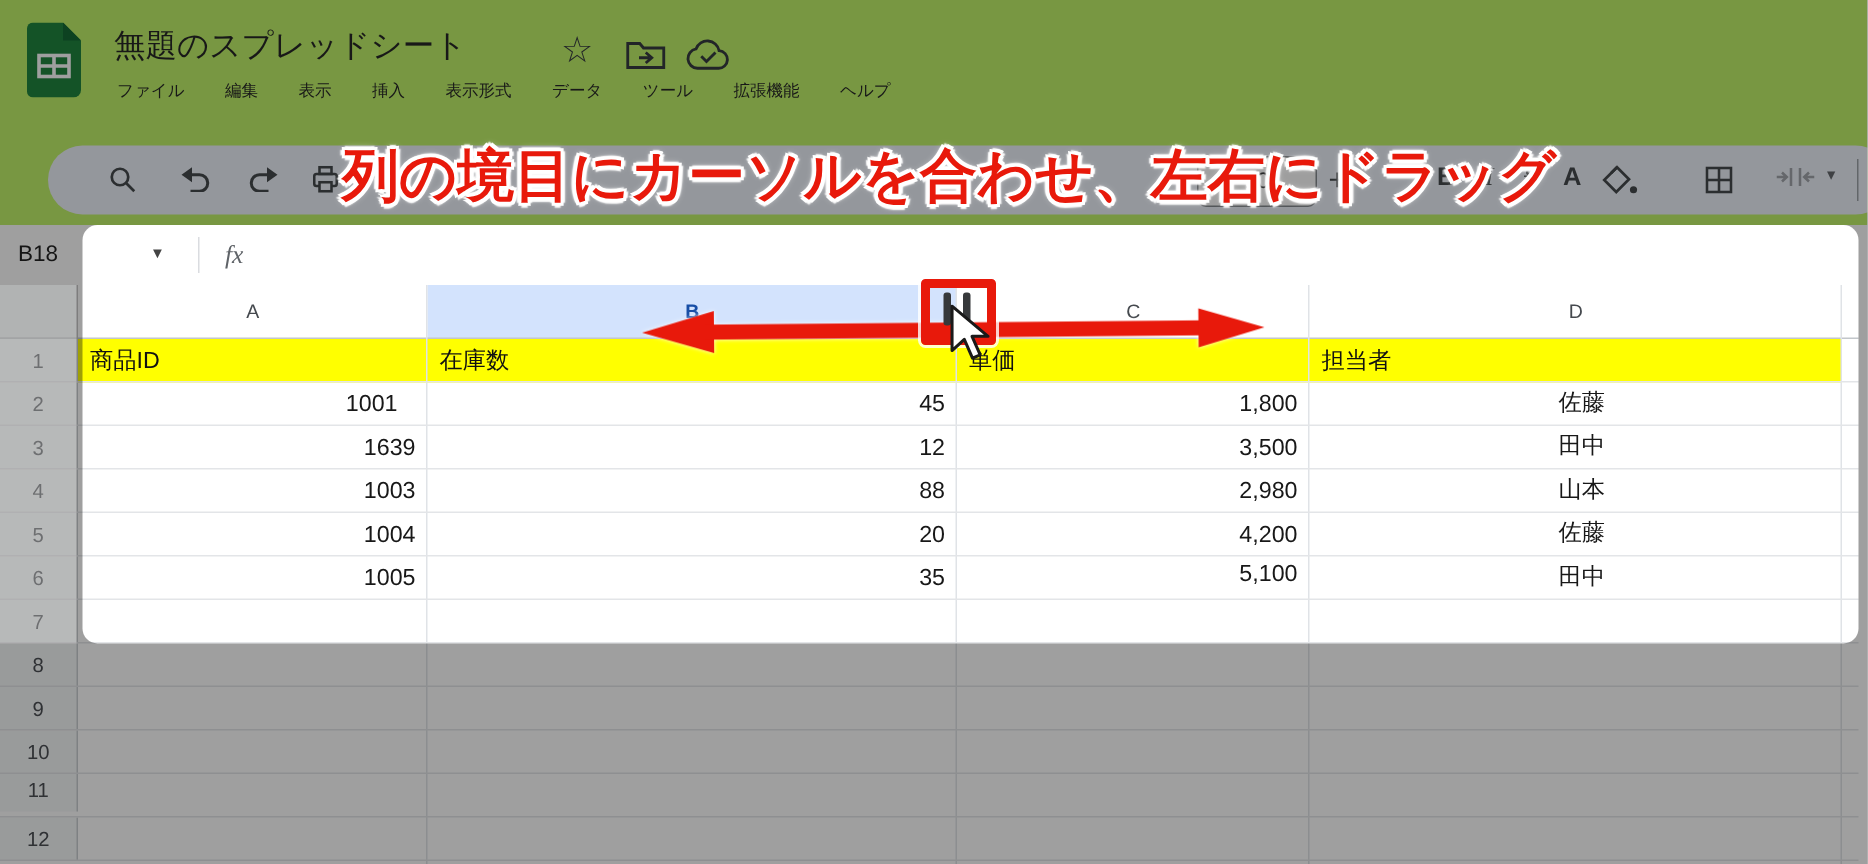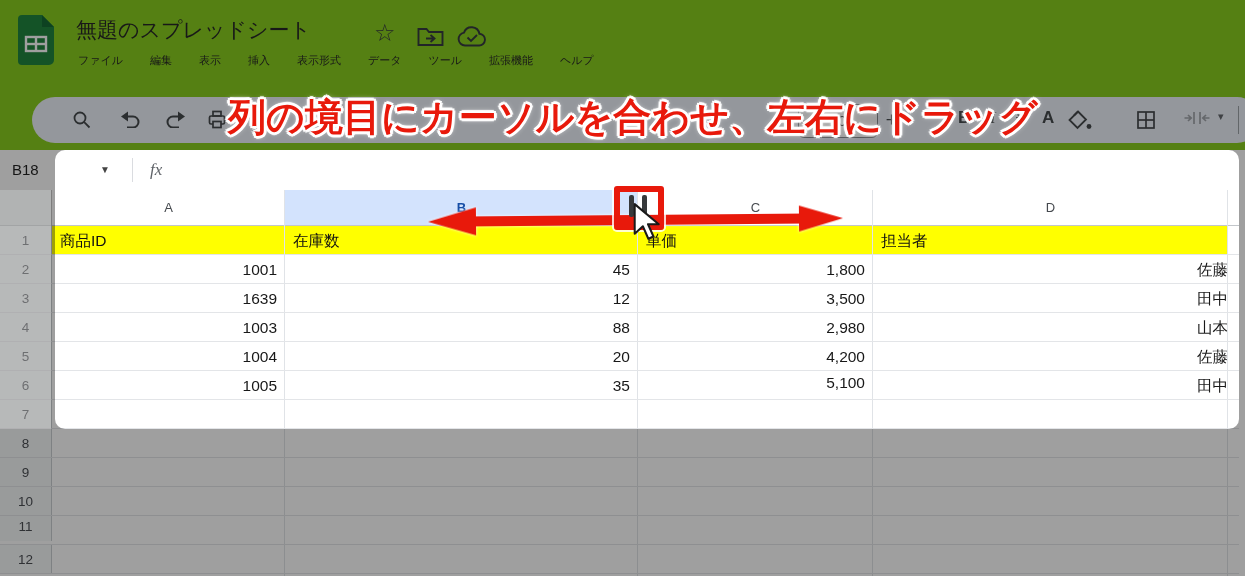--- a/index.html
+++ b/index.html
@@ -1,20 +1,20 @@
 <!DOCTYPE html>
 <html><head>
 <meta charset="utf-8">
 <style>
   html,body{margin:0;padding:0;background:#888;}
   #stage{position:relative;width:1245px;height:576px;overflow:hidden;
          font-family:"Liberation Sans",sans-serif;background:#f9fbfd;}
   .abs{position:absolute;}
   
-  #chrome{position:absolute;left:0;top:0;width:1245px;height:150px;background:#84cc16;}
+  #chrome{position:absolute;left:0;top:0;width:1245px;height:150px;background:#bef264;}
   #logo{left:18px;top:15px;}
   #doc-title{left:76px;top:16px;font-size:21px;color:#1f1f1f;}
   #star{left:374px;top:19px;font-size:24px;color:#30343a;}
   #folder-ic{left:417px;top:26px;}
   #cloud-ic{left:457px;top:26px;}
   #menubar{left:78px;top:53px;display:flex;gap:27px;font-size:11px;color:#1f1f1f;}
   #menubar span{cursor:default;}
   
   #toolbar{left:32px;top:97px;width:1228px;height:46px;background:#edf2fa;border-radius:23px;}
   .tb{position:absolute;top:13px;color:#3f4346;}
@@ -34,21 +34,21 @@
   .colhdr{position:absolute;top:0;height:36px;line-height:36px;text-align:center;
           font-size:13px;color:#45494e;background:#fff;}
   .colhdr.sel{background:#d3e3fd;color:#174ea6;font-weight:bold;}
   #corner-box{left:0;top:0;width:51px;height:35px;background:#e6e9ec;
               border-right:1px solid #c6c6c6;border-bottom:1px solid #c6c6c6;}
   .rowhdr{position:absolute;left:0;width:51px;height:29px;line-height:29px;text-align:center;
           font-size:13.5px;color:#45494e;background:#f6f8f9;border-right:1px solid #c9cdd1;}
   .cell{position:absolute;height:29px;line-height:29px;font-size:15.5px;color:#181818;
         white-space:nowrap;overflow:hidden;}
   .num{text-align:right;padding-right:8px;box-sizing:border-box;}
-  .txt{text-align:right;padding-left:8px;box-sizing:border-box;}
+  .txt{text-align:center;padding-left:8px;box-sizing:border-box;font-family:Liberation Mono, monospace;}
   #hdr-row-bg{left:52px;top:36px;width:1176px;height:29px;background:#ffff00;}
   .hdrcell{position:absolute;top:36px;height:29px;line-height:29px;font-size:15.5px;
            font-weight:500;color:#111;padding-left:8px;box-sizing:border-box;}
   .vline{position:absolute;top:0;width:1px;height:386px;background:#e0e3e7;}
   .hline{position:absolute;left:0;width:1239px;height:1px;background:#e3e5e8;}
   #hdr-bottom{position:absolute;left:0;top:35px;width:1239px;height:1px;background:#c2c6ca;}
   
   #spotlight{left:55px;top:150px;width:1184px;height:279px;border-radius:10px;
              box-shadow:0 0 0 2000px rgba(15,15,15,0.40);pointer-events:none;z-index:10;}
   #rowhdr-lighten{left:0;top:190px;width:51px;height:239px;background:rgba(255,255,255,0.30);
@@ -217,21 +217,21 @@
     <div class="rowhdr" style="top:297px">10</div>
     <div class="rowhdr" style="top:322px">11</div>
     <div class="rowhdr" style="top:355px">12</div>
 
     <div class="abs" id="hdr-row-bg"></div>
     <div class="hdrcell" style="left:52px;width:205px">商品ID</div>
     <div class="hdrcell" style="left:638px;width:235px">単価</div>
     <div class="hdrcell" style="left:285px;width:353px">在庫数</div>
     <div class="hdrcell" style="left:873px;width:355px">担当者</div>
 
-    <div class="cell num" style="left:52px;top:65px;width:233px">1001</div>
+    <div class="cell num" style="left:40px;top:65px;width:233px">1001</div>
     <div class="cell num" style="left:285px;top:65px;width:353px">45</div>
     <div class="cell num" style="left:638px;top:65px;width:235px">1,800</div>
     <div class="cell txt" style="left:873px;top:65px;width:355px">佐藤</div>
 
     <div class="cell num" style="left:52px;top:94px;width:233px">1639</div>
     <div class="cell num" style="left:285px;top:94px;width:353px">12</div>
     <div class="cell num" style="left:638px;top:94px;width:235px">3,500</div>
     <div class="cell txt" style="left:873px;top:94px;width:355px">田中</div>
 
     <div class="cell num" style="left:52px;top:123px;width:233px">1003</div>

